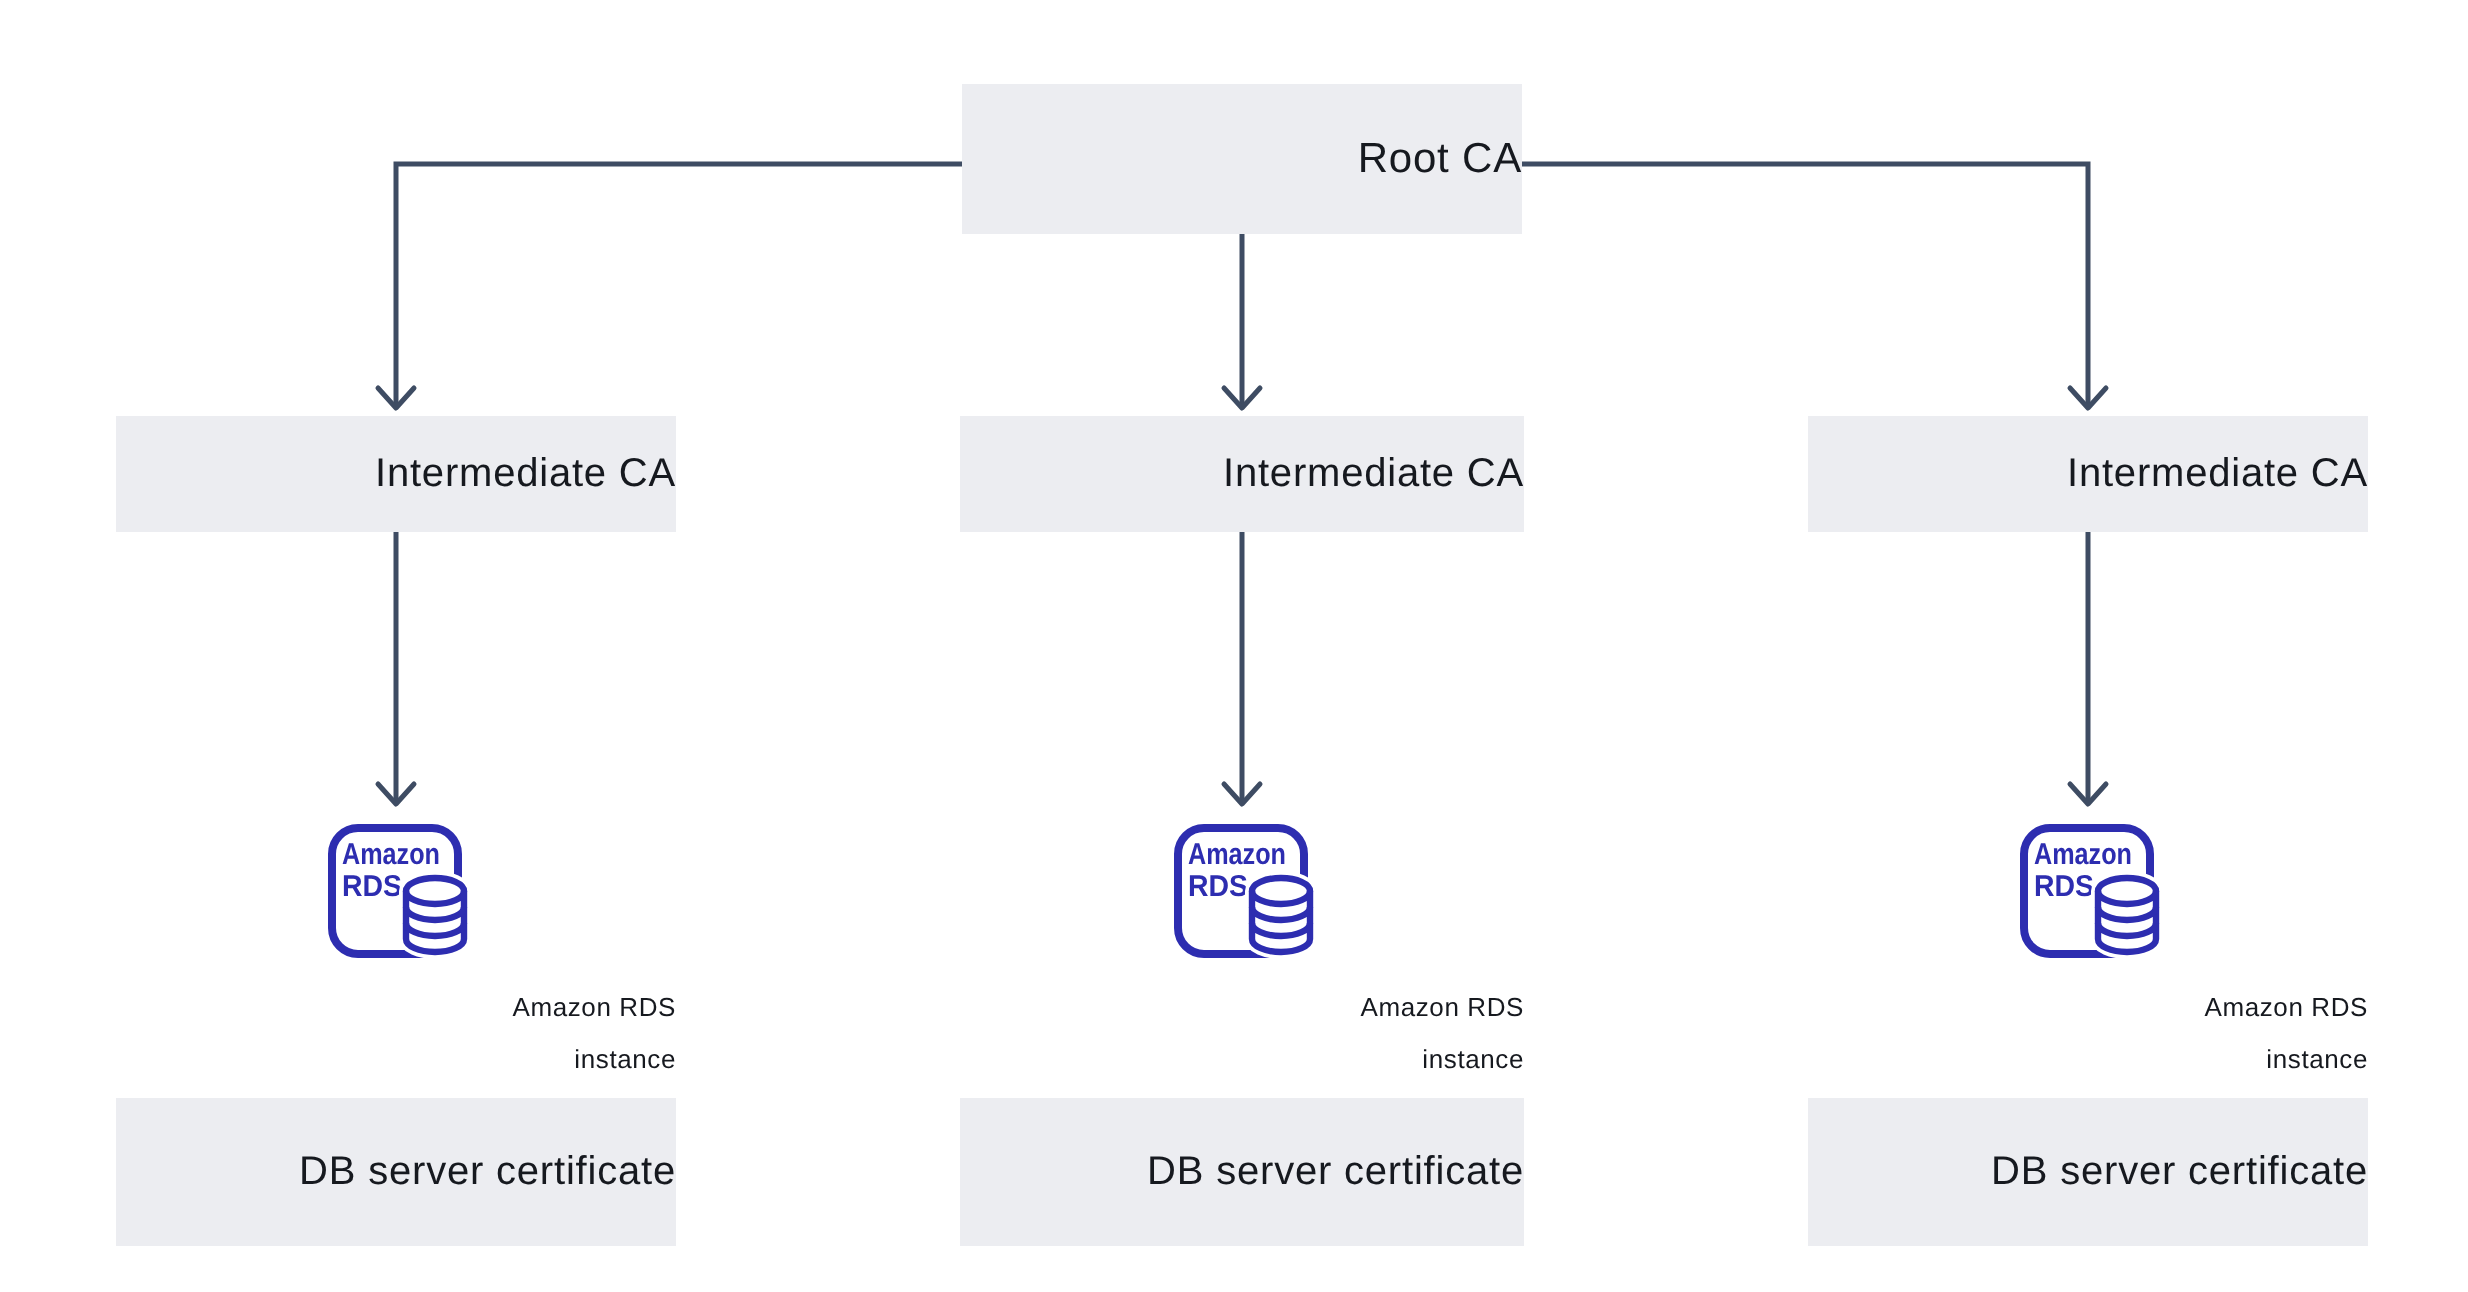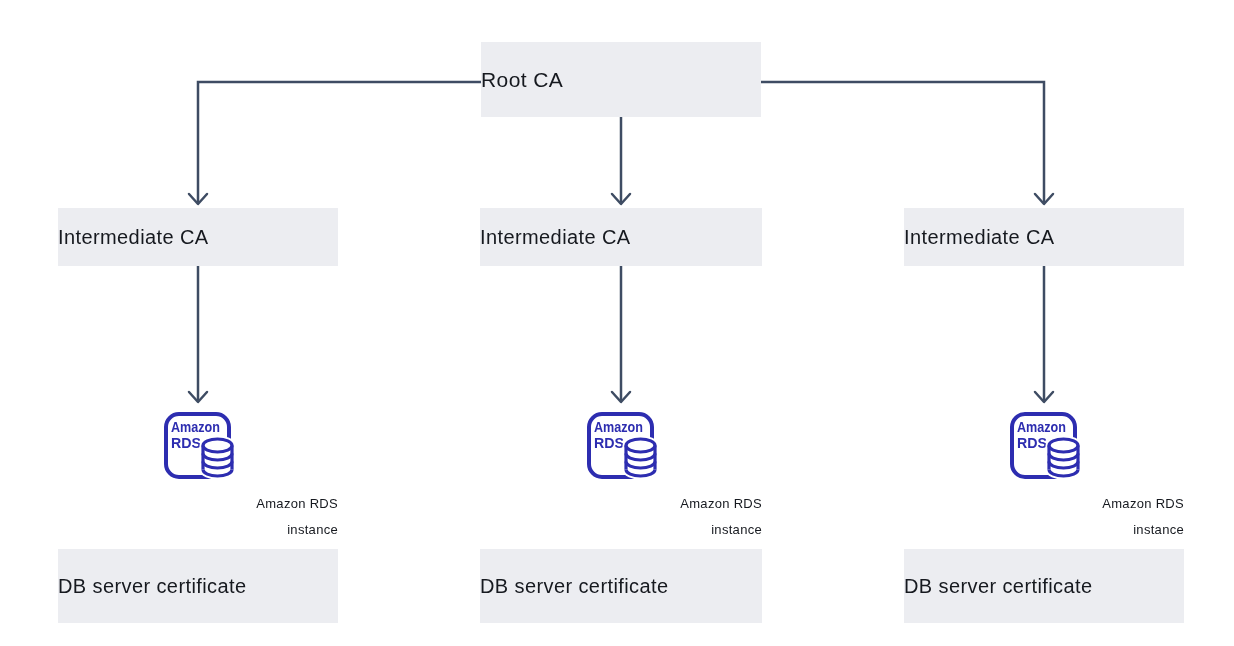--- a/index.html
+++ b/index.html
@@ -25,21 +25,21 @@
     position: absolute;
     left: 0; top: 0;
     width: 1234px; height: 646px;
   }
 
   .box {
     background: var(--fill);
     color: var(--ink);
     display: flex;
     align-items: center;
-    justify-content: flex-start;
+    justify-content: flex-end;
     font-size: 20px;
     letter-spacing: 0.4px;
   }
 
   .root-box {
     position: absolute;
     left: 481px; top: 42px;
     width: 280px; height: 75px;
     font-size: 21px;
   }

